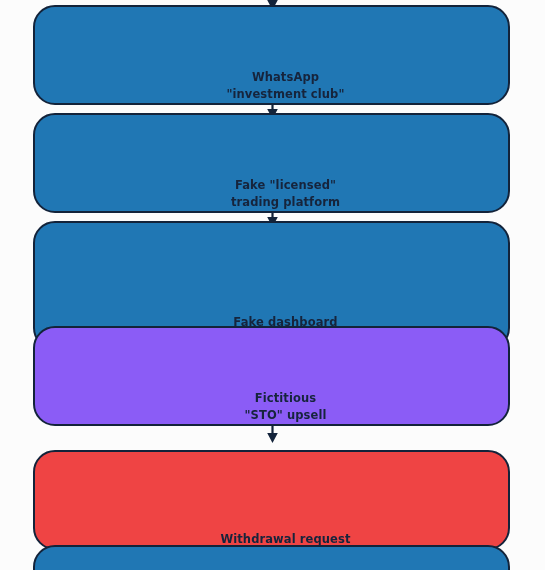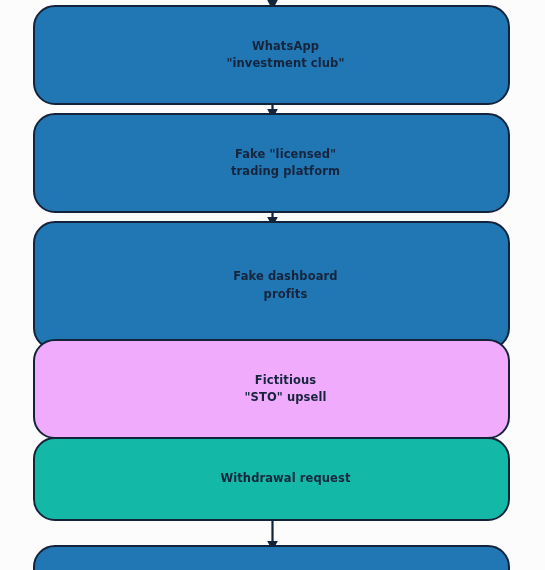--- a/index.html
+++ b/index.html
@@ -21,21 +21,21 @@
   }
   .flow-node {
     position: absolute;
     left: 33px;
     width: 477px;
     box-sizing: border-box;
     background: #2077b4;
     border: 2.5px solid #13233a;
     border-radius: 22px;
     display: flex;
-    align-items: center;
+    align-items: flex-end;
     justify-content: center;
     text-align: center;
     padding-left: 28px;
   }
   .flow-node-label {
     color: #16243c;
     font-size: 11.5px;
     line-height: 1.48;
     font-weight: 600;
     letter-spacing: 0.1px;
@@ -107,23 +107,23 @@
 "investment club"</div>
     </div>
     <div class="flow-node" style="top: 113px; height: 100px; background: rgb(32, 119, 180); border-color: rgb(19, 35, 58);">
       <div class="flow-node-label" style="color: rgb(22, 36, 60);">Fake "licensed"
 trading platform</div>
     </div>
     <div class="flow-node" style="top: 221px; height: 129px; background: rgb(32, 119, 180); border-color: rgb(19, 35, 58);">
       <div class="flow-node-label" style="color: rgb(22, 36, 60);">Fake dashboard
 profits</div>
     </div>
-    <div class="flow-node" style="top: 339px; height: 100px; background: #f0abfc; border-color: rgb(19, 35, 58);">
+    <div class="flow-node" style="top: 326px; height: 100px; background: #8b5cf6; border-color: rgb(19, 35, 58);">
       <div class="flow-node-label" style="color: rgb(22, 36, 60);">Fictitious
 "STO" upsell</div>
     </div>
-    <div class="flow-node" style="top: 437px; height: 84px; background: #14b8a6; border-color: rgb(19, 35, 58);">
+    <div class="flow-node" style="top: 450px; height: 100px; background: #ef4444; border-color: rgb(19, 35, 58);">
       <div class="flow-node-label" style="color: rgb(22, 36, 60);">Withdrawal request</div>
     </div>
     <div class="flow-node" style="top: 545px; height: 100px; background: rgb(32, 119, 180); border-color: rgb(19, 35, 58);">
       <div class="flow-node-label" style="color: rgb(22, 36, 60);"></div>
     </div>
   </div>
 
 </body></html>

